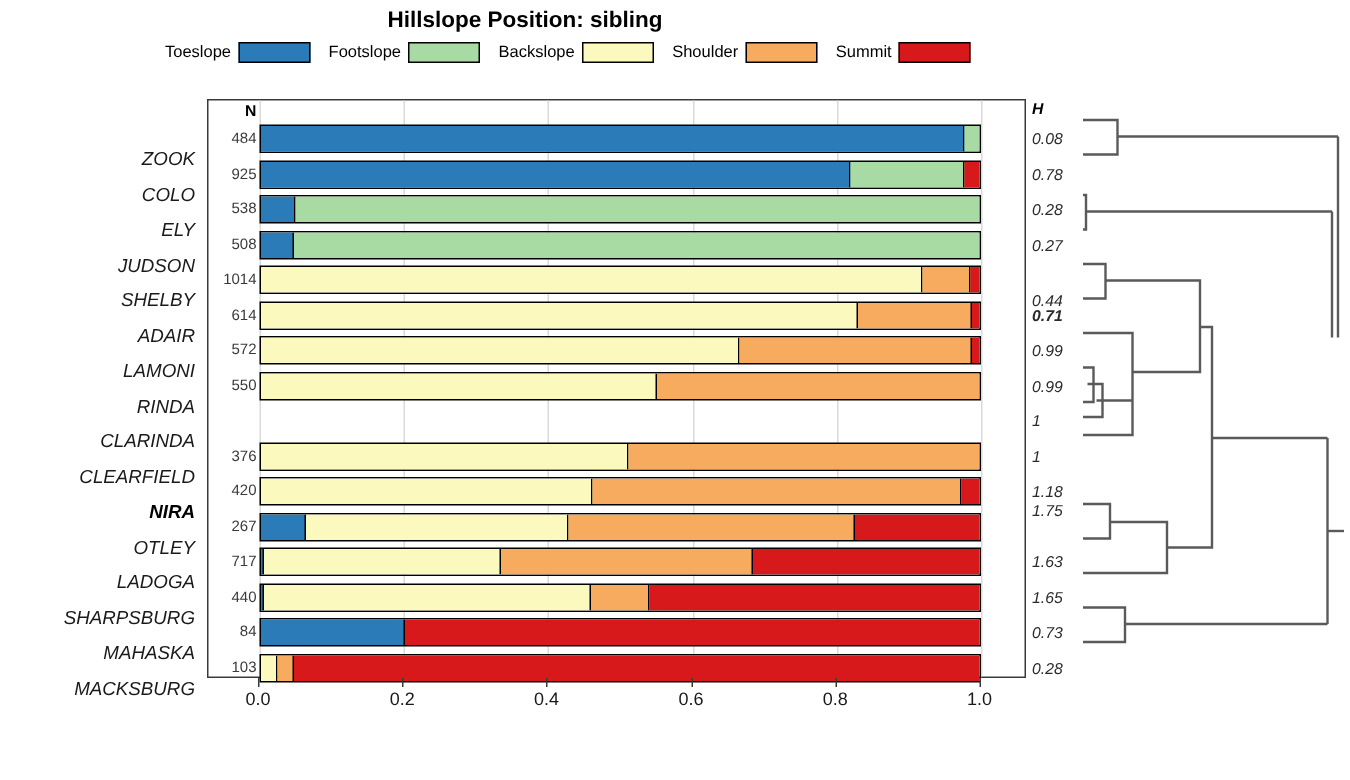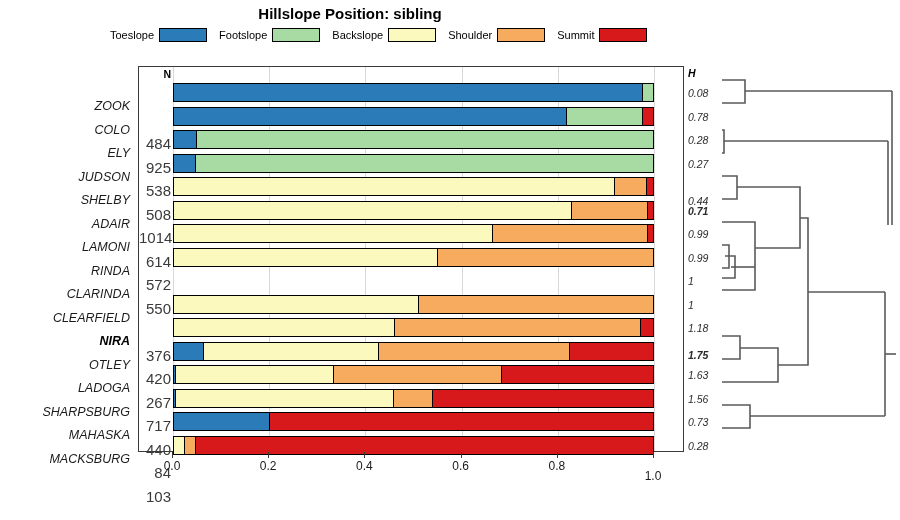--- a/index.html
+++ b/index.html
@@ -69,21 +69,21 @@
     overflow: hidden;
   }
   .seg { height: 100%; border-right: 1.2px solid #000; }
   .seg:last-child { border-right: none; }
 
   .nval {
     position: absolute;
     left: 0; width: 32px;
     top: 6px;
     text-align: right;
-    font-size: 15px; color: #3a3a3a; margin-top: 48px;
+    font-size: 10px; color: #3a3a3a;
   }
 
   
   .col-head-n {
     position: absolute; left: 0; width: 32px; top: 1px;
     text-align: right; font-size: 10.5px; font-weight: bold; color: #000;
   }
   .col-head-h {
     position: absolute; left: 688px; width: 34px; top: 67px;
     text-align: left; font-size: 10.5px; font-weight: bold; font-style: italic; color: #000;
@@ -304,40 +304,40 @@
       <div class="hval" style="top: 44.5px;">0.78</div>
       <div class="hval" style="top: 68px;">0.28</div>
       <div class="hval" style="top: 91.5px;">0.27</div>
       <div class="hval" style="top: 129px;">0.44</div>
       <div class="hval" style="top: 138.5px; font-weight: bold;">0.71</div>
       <div class="hval" style="top: 162px;">0.99</div>
       <div class="hval" style="top: 185.5px;">0.99</div>
       <div class="hval" style="top: 209px;">1</div>
       <div class="hval" style="top: 232.5px;">1</div>
       <div class="hval" style="top: 256px;">1.18</div>
-      <div class="hval" style="top: 283px; font-weight: bold;">1.75</div>
+      <div class="hval" style="top: 269px;">1.75</div>
       <div class="hval" style="top: 303px;">1.63</div>
-      <div class="hval" style="top: 326.5px;">1.56</div>
+      <div class="hval" style="top: 326.5px;">1.65</div>
       <div class="hval" style="top: 350px;">0.73</div>
       <div class="hval" style="top: 373.5px;">0.28</div>
     </div>
 
   <div class="xaxis" id="xaxis">
       <div class="xtick" style="left: 34px;"></div>
       <div class="xticklabel" style="left: 34px;">0.0</div>
       <div class="xtick" style="left: 130.2px;"></div>
       <div class="xticklabel" style="left: 130.2px;">0.2</div>
       <div class="xtick" style="left: 226.4px;"></div>
       <div class="xticklabel" style="left: 226.4px;">0.4</div>
       <div class="xtick" style="left: 322.6px;"></div>
       <div class="xticklabel" style="left: 322.6px;">0.6</div>
       <div class="xtick" style="left: 418.8px;"></div>
       <div class="xticklabel" style="left: 418.8px;">0.8</div>
       <div class="xtick" style="left: 515px;"></div>
-      <div class="xticklabel" style="left: 515px; margin-top: 10px;">1.0</div>
+      <div class="xticklabel" style="left: 515px;">1.0</div>
     </div>
 
   <div class="dendro">
     <svg width="200" height="400" viewBox="0 0 200 400">
       <g fill="none" stroke="#5a5a5a" stroke-width="1.6">
 
         <path d="M22,20 L45,20 L45,43 L22,43"></path>
         <path d="M45,31 L192,31"></path>
 
         <path d="M22,70 L24,70 L24,93 L22,93"></path>

